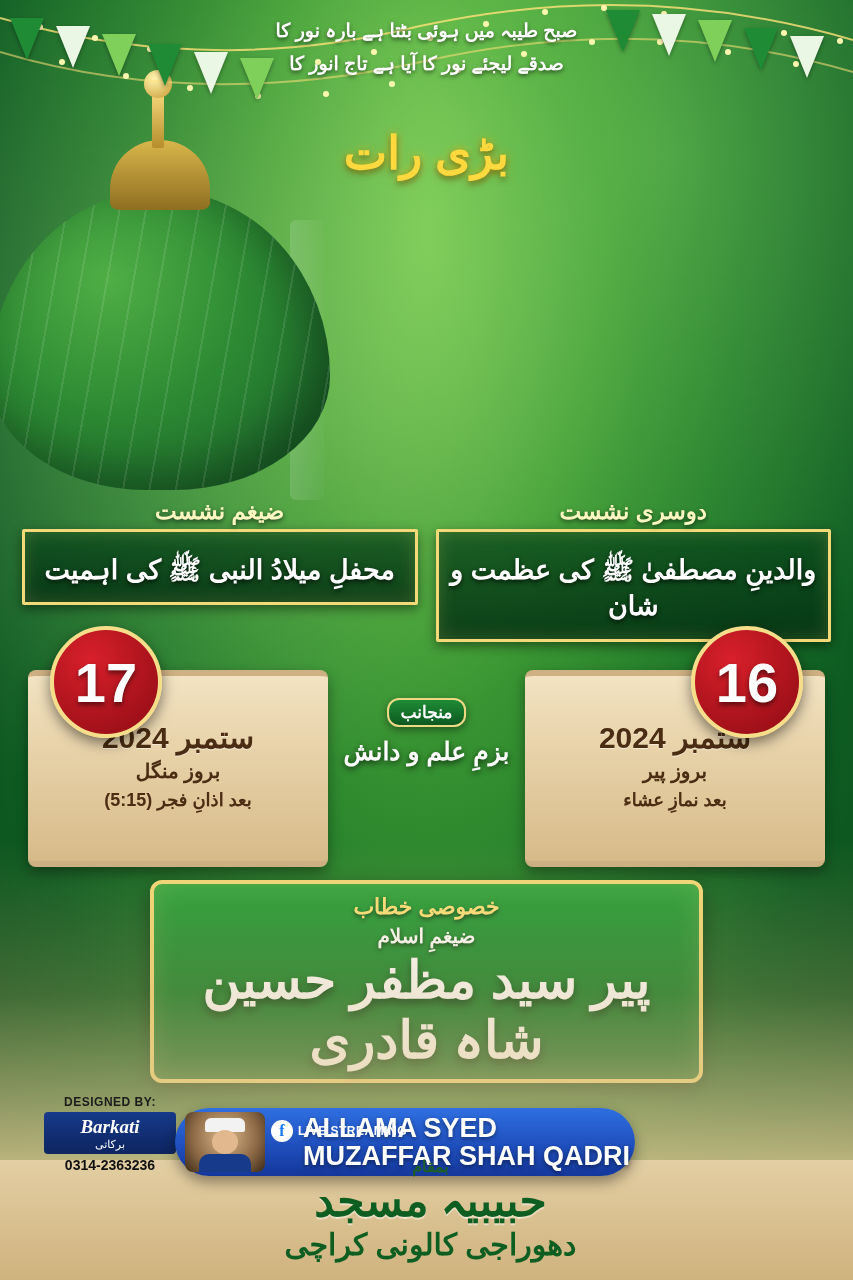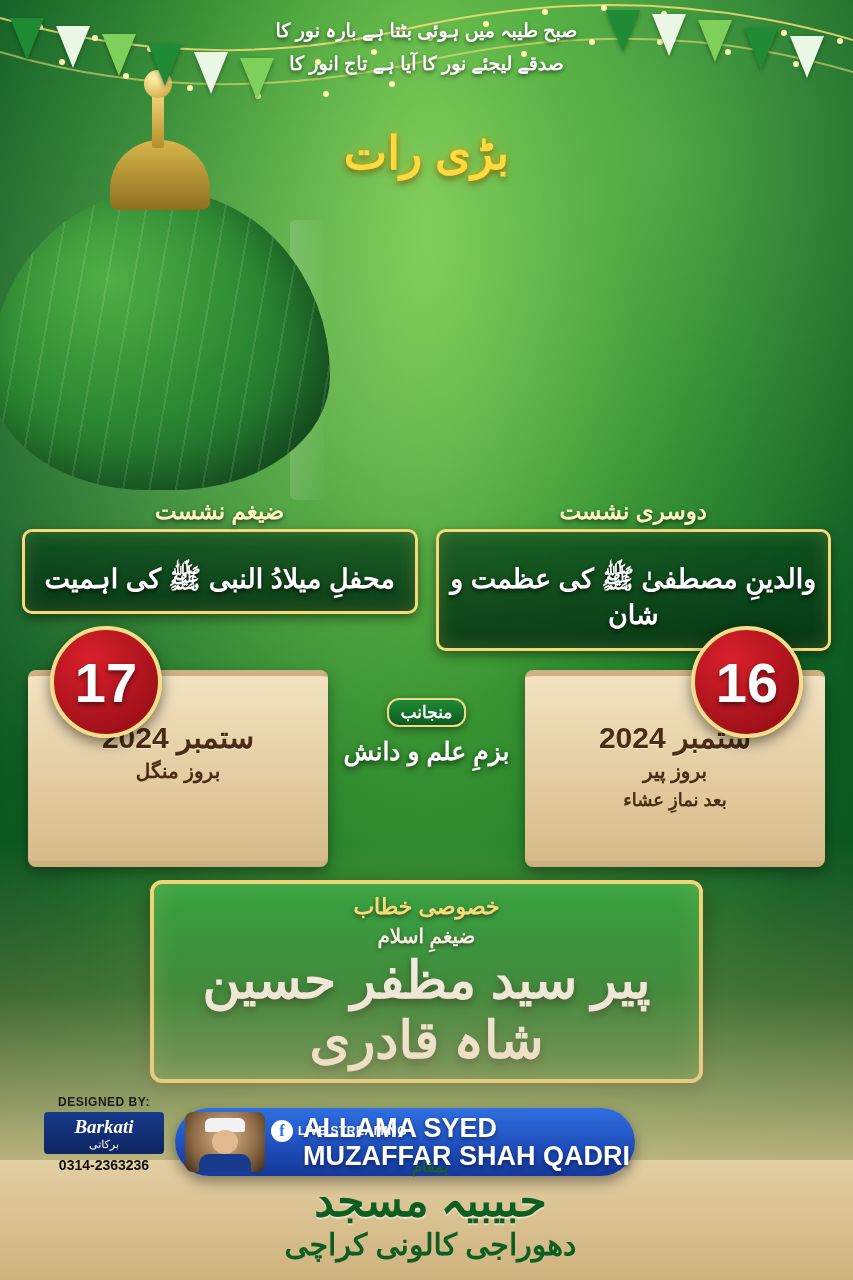--- a/index.html
+++ b/index.html
@@ -170,24 +170,24 @@
   .session-label {
     text-align: center;
     font-size: 23px;
     font-weight: bold;
     color: #fff7c2;
     text-shadow: 0 2px 5px rgba(0,0,0,.6);
     margin-bottom: 4px;
   }
   .session-box {
     border: 3px solid #f3d978;
-    border-radius: 10px;
+    border-radius: 2px;
     background: linear-gradient(180deg, rgba(10,74,28,.78), rgba(4,48,18,.86));
     box-shadow: 0 4px 12px rgba(0,0,0,.45), inset 0 0 18px rgba(255,226,130,.18);
-    padding: 29px 8px 14px;
+    padding: 20px 8px 14px;
     text-align: center;
   }
   .session-text {
     font-size: 27px;
     font-weight: bold;
     color: #ffffff;
     text-shadow: 0 2px 5px rgba(0,0,0,.7);
     line-height: 1.35;
     direction: rtl;
   }
@@ -293,21 +293,21 @@
     font-size: 52px; font-weight: bold; color: #ffffff;
     margin-top: 2px;
     letter-spacing: -1px;
     text-shadow: 0 4px 8px rgba(0,0,0,.55);
   }
 
   
   .designer {
     position: absolute;
     left: 44px; top: 1095px;
-    width: 120px;
+    width: 132px;
     text-align: center;
   }
   .designer-label {
     font-size: 12px; font-weight: bold; color: #1b1b1b;
     letter-spacing: .5px;
   }
   .designer-logo {
     margin-top: 3px;
     background: linear-gradient(180deg, #173a8a, #0d2560);
     color: #fff;
@@ -506,20 +506,21 @@
     </div>
     <div class="date-badge right">16</div>
 
     <div class="scroll left">
       <div class="scroll-body">
         <div class="scroll-month">
           <span>ستمبر</span>
           <span>2024</span>
         </div>
         <div class="scroll-day">بروز منگل</div>
+        <div class="scroll-time">بعد اذانِ فجر (5:15)</div>
       </div>
     </div>
     <div class="date-badge left">17</div>
 
     <div class="bazm">
       <div class="bazm-tag">منجانب</div>
       <div class="bazm-text">بزمِ علم و دانش</div>
     </div>
   </div>
 

